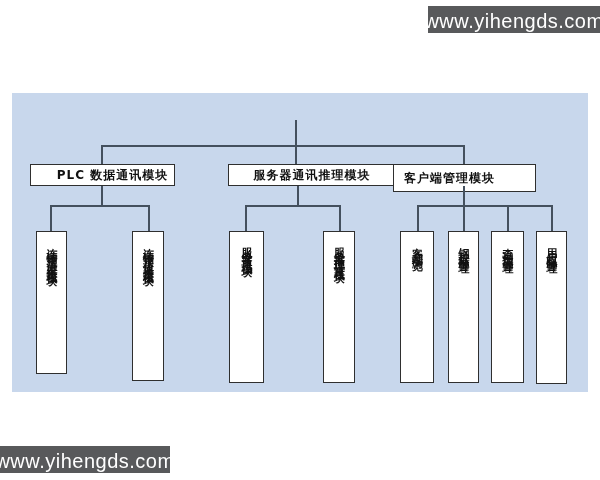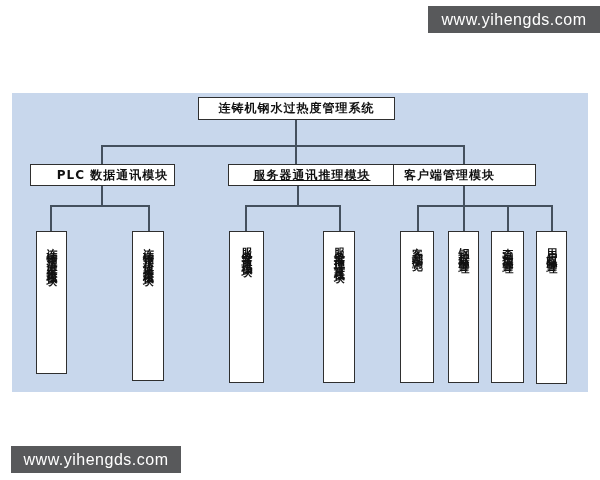--- a/index.html
+++ b/index.html
@@ -3,22 +3,22 @@
 <meta charset="utf-8">
 <style>
   * { margin: 0; padding: 0; box-sizing: border-box; }
   html, body { width: 600px; height: 480px; background: #ffffff; overflow: hidden; position: relative;
     font-family: "DejaVu Sans", "Liberation Sans", sans-serif; }
 
   .abs { position: absolute; }
 
   
   .wm-bar { position: absolute; background: #58595b; color: #ffffff;
-    display: flex; align-items: center; justify-content: center;
-    font-size: 16px; letter-spacing: 0.5px; font-family: "Liberation Sans", sans-serif; margin-left: 11px; }
+    display: flex; align-items: flex-end; justify-content: center;
+    font-size: 20px; letter-spacing: 0.5px; font-family: "Liberation Sans", sans-serif; }
   #wm-top { right: 0; top: 6px; width: 172px; height: 27px; }
   #wm-bottom { left: 0; top: 446px; width: 170px; height: 27px; }
 
   
   #panel { left: 12px; top: 93px; width: 576px; height: 299px; background: #c8d7ec; }
 
   
   .line { position: absolute; background: #44505e; }
 
   
@@ -39,36 +39,33 @@
 
 <div id="wm-top" class="wm-bar">
   <span>www.yihengds.com</span>
 </div>
 <div id="wm-bottom" class="wm-bar">
   <span>www.yihengds.com</span>
 </div>
 
 <div id="panel" class="abs">
 
-  <div class="hbox" style="left:186px; top:4px; width:197px; height:23px;">
-    <span>连铸机钢水过热度管理系统</span>
-  </div>
 
   <div class="line" style="left:283px; top:27px; width:2px; height:45px;"></div>
   <div class="line" style="left:89px; top:52px; width:364px; height:2px;"></div>
   <div class="line" style="left:89px; top:52px; width:2px; height:20px;"></div>
   <div class="line" style="left:451px; top:52px; width:2px; height:20px;"></div>
 
   <div class="hbox" style="left:18px; top:71px; width:145px; height:22px;padding-left:20px;">
     <span>PLC 数据通讯模块</span>
   </div>
-  <div class="hbox" style="left:216px; top:71px; width:168px; height:22px;text-decoration:underline;">
+  <div class="hbox" style="left:216px; top:71px; width:168px; height:22px;">
     <span>服务器通讯推理模块</span>
   </div>
-  <div class="hbox left-align" style="left:381px; top:71px; width:143px; height:22px;">
+  <div class="hbox left-align" style="left:381px; top:71px; width:143px; height:28px;">
     <span>客户端管理模块</span>
   </div>
 
   <div class="line" style="left:89px; top:93px; width:2px; height:19px;"></div>
   <div class="line" style="left:38px; top:112px; width:100px; height:2px;"></div>
   <div class="line" style="left:38px; top:112px; width:2px; height:26px;"></div>
   <div class="line" style="left:136px; top:112px; width:2px; height:26px;"></div>
 
   <div class="line" style="left:285px; top:93px; width:2px; height:19px;"></div>
   <div class="line" style="left:233px; top:112px; width:96px; height:2px;"></div>

